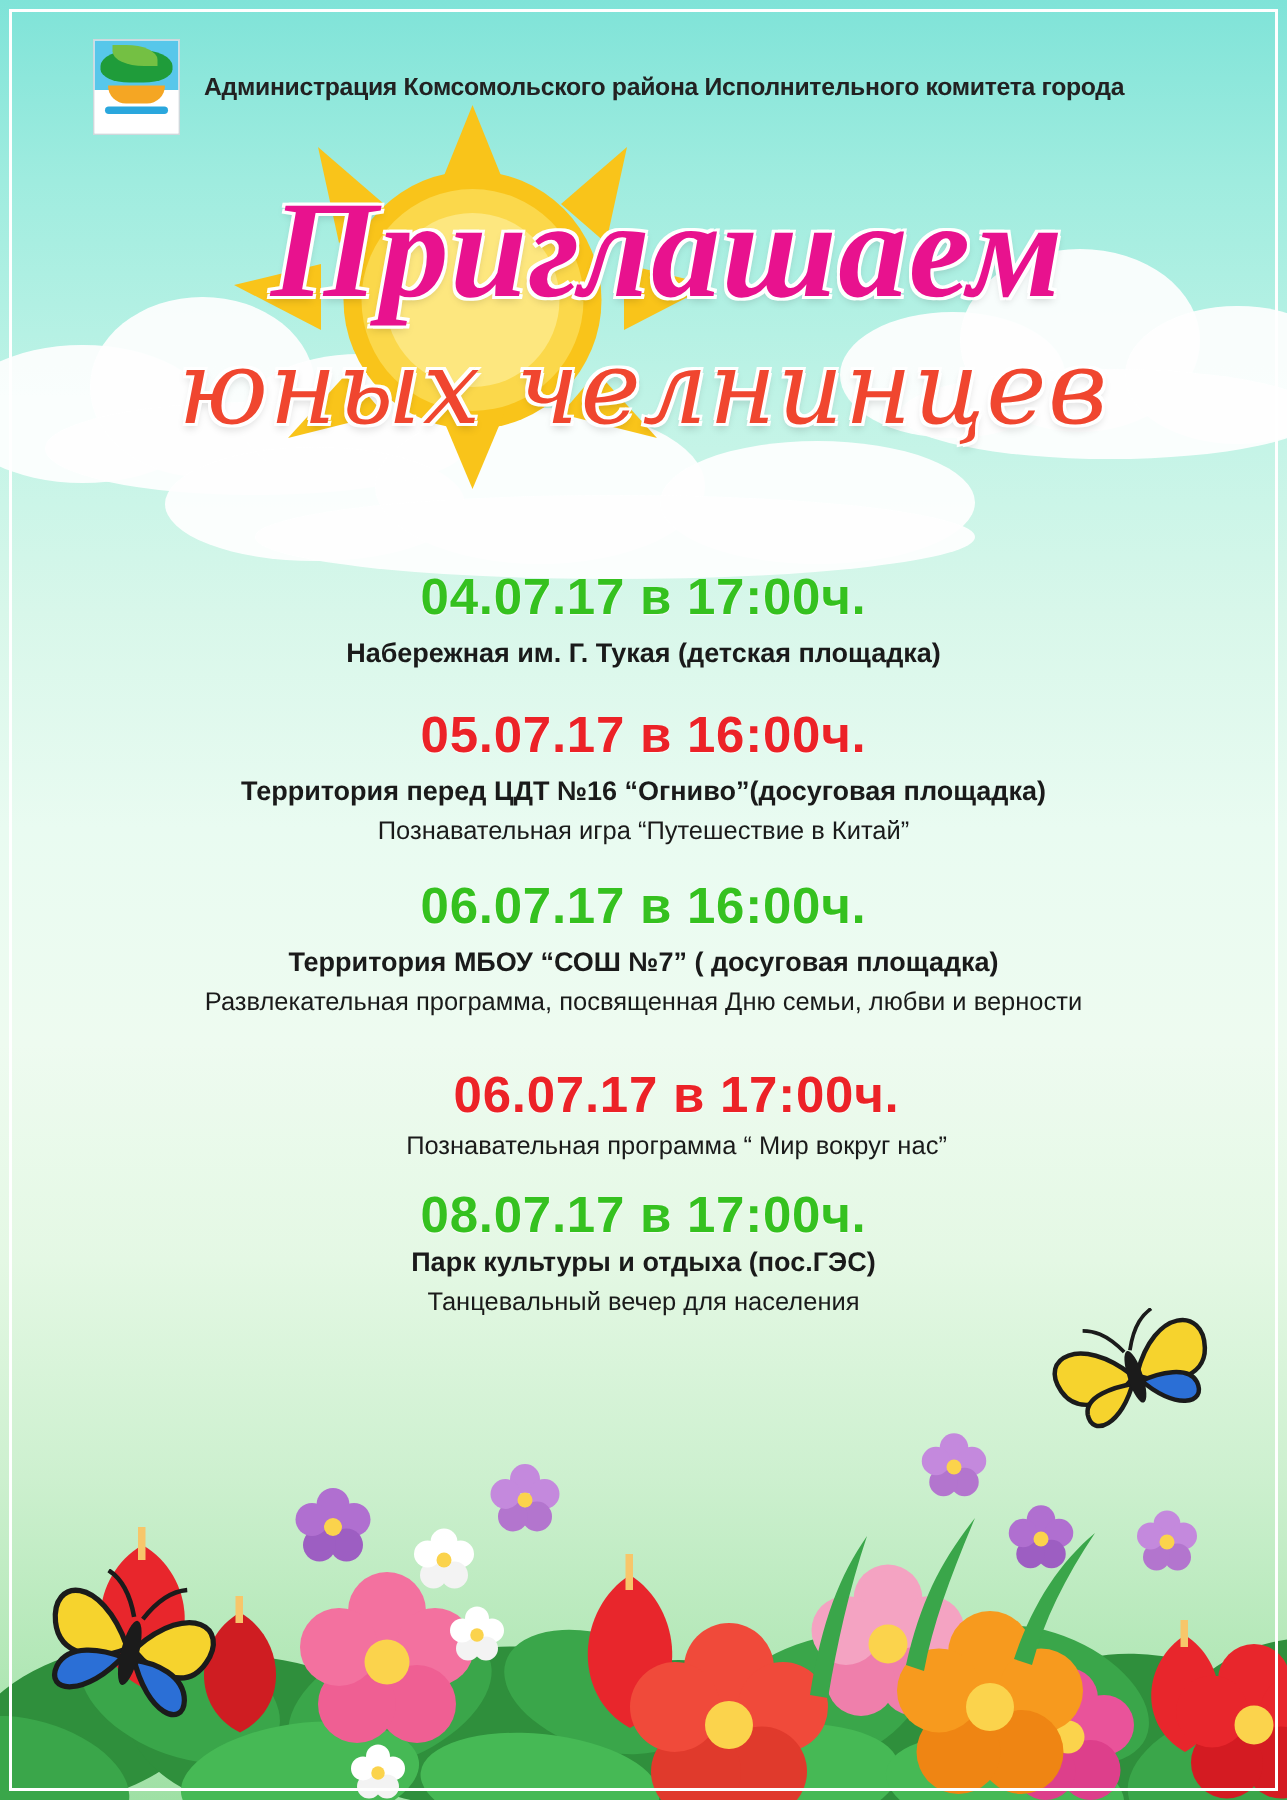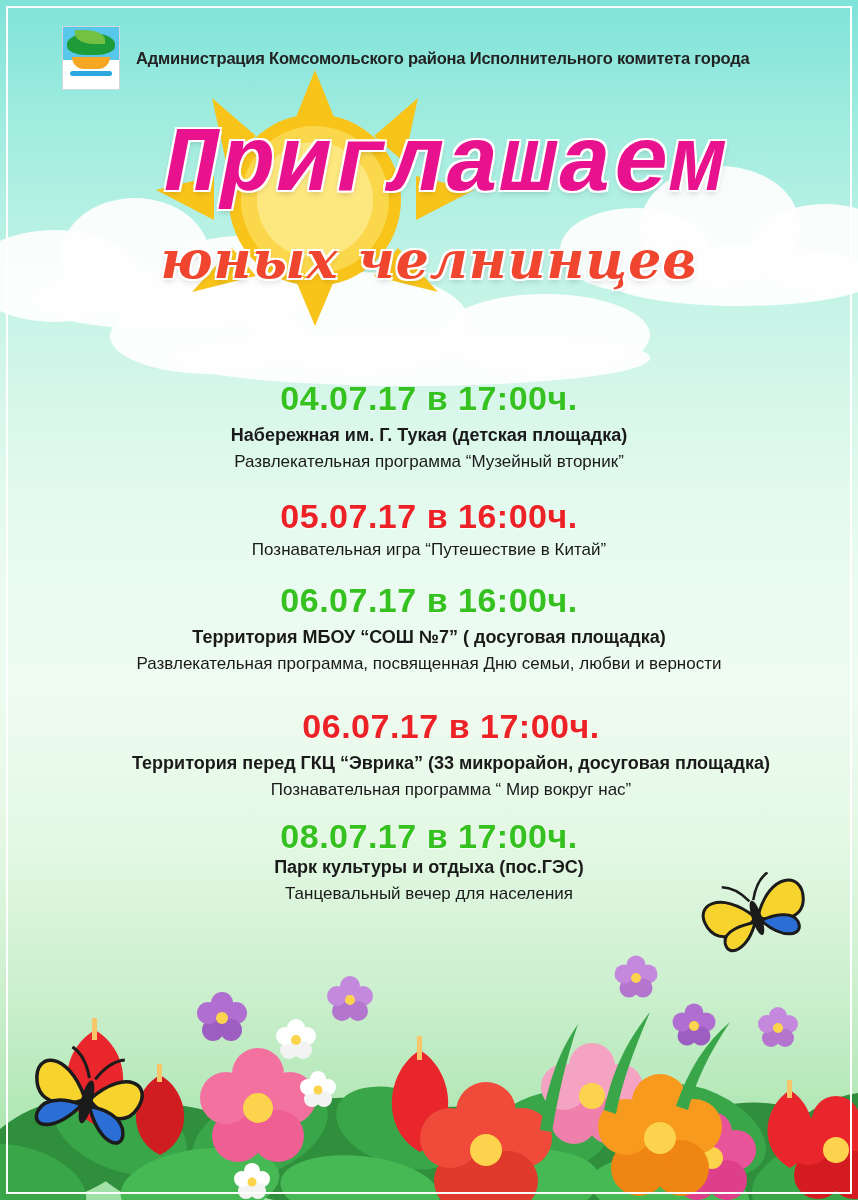--- a/index.html
+++ b/index.html
@@ -110,40 +110,40 @@
   
   .headline-wrap {
     position: absolute;
     top: 118px;
     left: 0;
     width: 858px;
     text-align: center;
     z-index: 22;
   }
   .headline1 {
-    font-family: Liberation Mono, monospace;
+    font-family: Liberation Serif, serif;
     font-style: italic;
     font-weight: bold;
     font-size: 92px;
     line-height: 96px;
     color: #e8128e;
     text-shadow:
       -2px -2px 0 #ffffff,
       2px -2px 0 #ffffff,
       -2px 2px 0 #ffffff,
       2px 2px 0 #ffffff,
       0 3px 6px rgba(0,0,0,.18);
     letter-spacing: 1px;
     padding-left: 32px;
   }
   .headline2 {
     font-family: "DejaVu Serif", serif;
     font-style: italic;
-    font-weight: bold;
-    font-size: 52px;
+    font-weight: normal;
+    font-size: 68px;
     line-height: 84px;
     color: #f0462f;
     margin-top: 4px;
     text-shadow:
       -2px -2px 0 #ffffff,
       2px -2px 0 #ffffff,
       -2px 2px 0 #ffffff,
       2px 2px 0 #ffffff,
       0 3px 6px rgba(0,0,0,.18);
     letter-spacing: 1px;
@@ -257,37 +257,36 @@
   <div class="headline-wrap">
     <div class="headline1">Приглашаем</div>
     <div class="headline2">юных челнинцев</div>
   </div>
 
   <div class="events">
 
     <div class="event e1">
       <div class="ev-date green">04.07.17 в 17:00ч.</div>
       <div class="ev-place">Набережная им. Г. Тукая (детская площадка)</div>
-      <div class="ev-desc">Развлекательная программа “Музейный вторник”</div>
     </div>
 
     <div class="event e2">
       <div class="ev-date red">05.07.17 в 16:00ч.</div>
+      <div class="ev-place">Территория перед ЦДТ №16 “Огниво”(досуговая площадка)</div>
       <div class="ev-desc">Познавательная игра “Путешествие в Китай”</div>
     </div>
 
     <div class="event e3">
       <div class="ev-date green">06.07.17 в 16:00ч.</div>
       <div class="ev-place">Территория МБОУ “СОШ №7” ( досуговая площадка)</div>
       <div class="ev-desc">Развлекательная программа, посвященная Дню семьи, любви и верности</div>
     </div>
 
     <div class="event e4">
       <div class="ev-date red">06.07.17 в 17:00ч.</div>
-      <div class="ev-place">Территория перед ГКЦ “Эврика” (33 микрорайон, досуговая площадка)</div>
       <div class="ev-desc">Познавательная программа “ Мир вокруг нас”</div>
     </div>
 
     <div class="event e5">
       <div class="ev-date green">08.07.17 в 17:00ч.</div>
       <div class="ev-place">Парк культуры и отдыха (пос.ГЭС)</div>
       <div class="ev-desc">Танцевальный вечер для населения</div>
     </div>
 
   </div>

